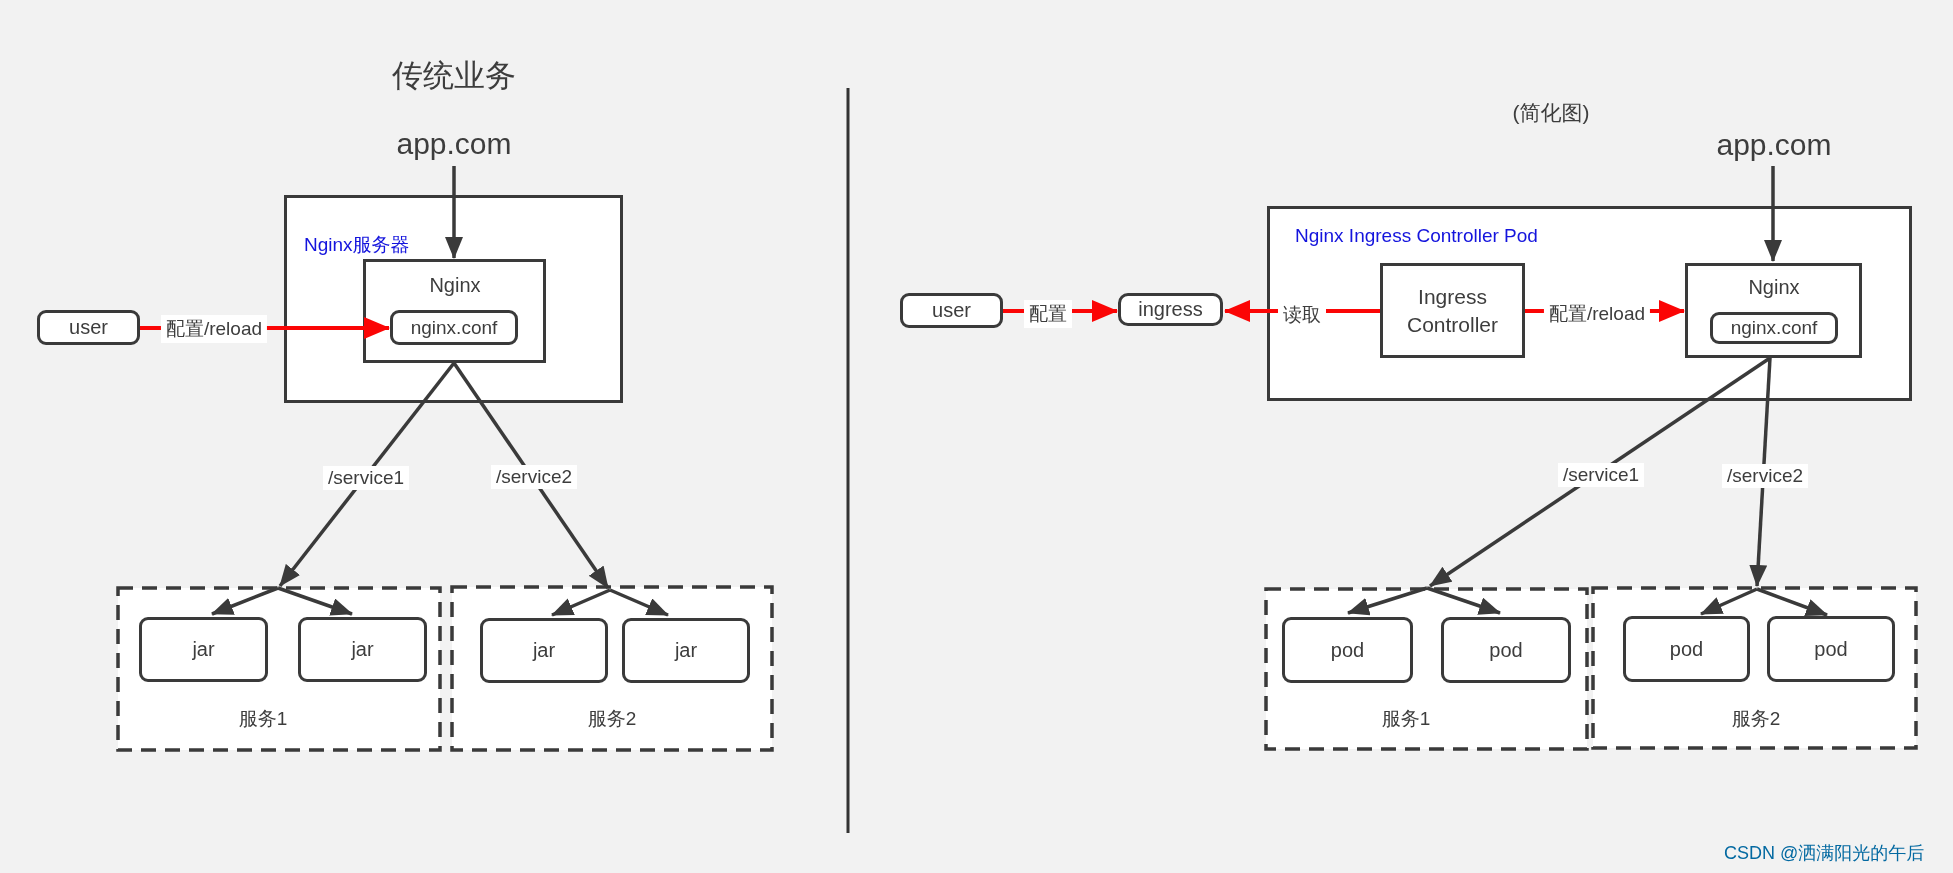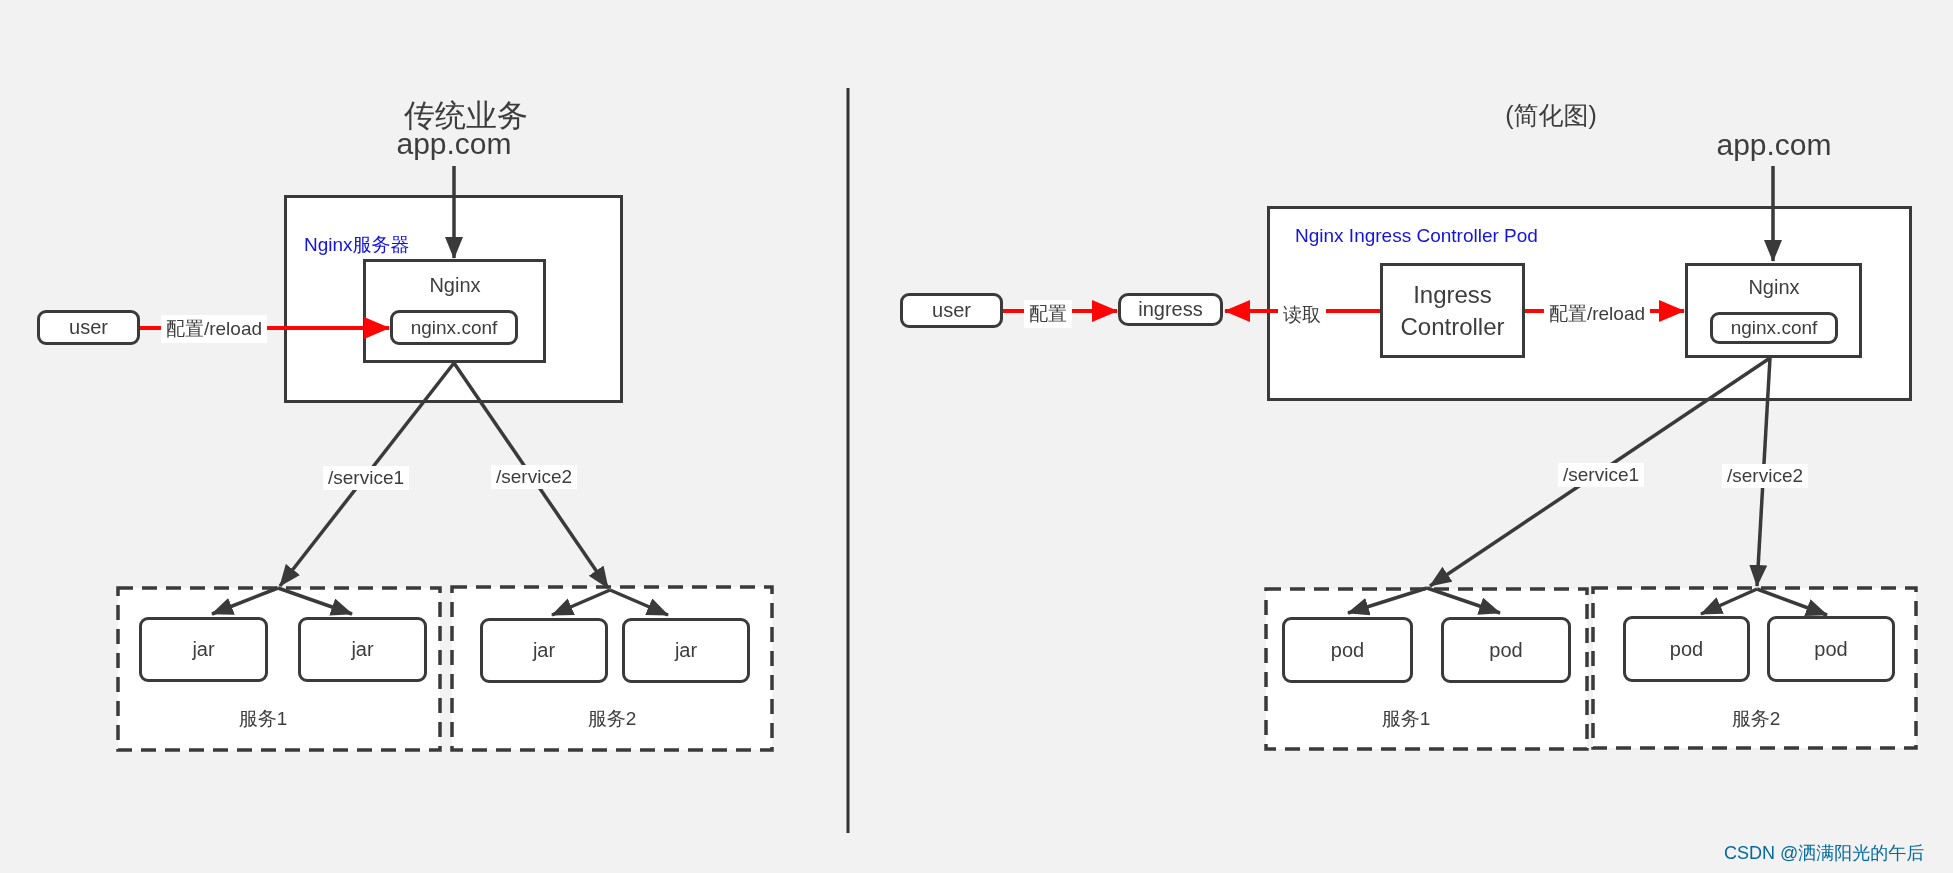--- a/index.html
+++ b/index.html
@@ -14,36 +14,36 @@
   .txt{position:absolute;color:#3d3d3d;white-space:nowrap;z-index:2;}
   .ctr{transform:translateX(-50%);text-align:center;}
   .blue{color:#1414dd;font-size:19px;z-index:4;}
   .wlabel{position:absolute;background:#ffffff;color:#3d3d3d;font-size:19px;padding:1px 5px;white-space:nowrap;
           transform:translateX(-50%);z-index:6;}
   .title{font-size:31px;}
   .domain{font-size:30px;}
   .svc-name{font-size:19px;}
   .watermark{position:absolute;color:#0369a1;font-size:18px;z-index:2;white-space:nowrap;}
   .ic-box{position:absolute;background:#fff;border:3px solid #3a3a3a;box-sizing:border-box;display:flex;
-          align-items:center;justify-content:center;text-align:center;color:#3d3d3d;font-size:24px;
+          align-items:center;justify-content:center;text-align:center;color:#3d3d3d;font-size:21px;
           line-height:1.3;z-index:2;padding:4px;}
 </style>
 </head>
 <body>
 
 <div id="canvas">
 
   <svg id="svg-bottom" width="1953" height="873" viewBox="0 0 1953 873">
     <rect x="118" y="588" width="322" height="162" fill="#ffffff" stroke="#3a3a3a" stroke-width="3.5" stroke-dasharray="15 9"></rect>
     <rect x="452" y="587" width="320" height="163" fill="#ffffff" stroke="#3a3a3a" stroke-width="3.5" stroke-dasharray="15 9"></rect>
     <rect x="1266" y="589" width="321" height="160" fill="#ffffff" stroke="#3a3a3a" stroke-width="3.5" stroke-dasharray="15 9"></rect>
     <rect x="1593" y="588" width="323" height="160" fill="#ffffff" stroke="#3a3a3a" stroke-width="3.5" stroke-dasharray="15 9"></rect>
   </svg>
 
-  <div class="txt ctr title" style="left:466px;top:55px;margin-top:40px;">传统业务</div>
+  <div class="txt ctr title" style="left:454px;top:55px;">传统业务</div>
   <div class="txt ctr domain" style="left:454px;top:127px;">app.com</div>
 
   <div class="box" style="left:284px;top:195px;width:339px;height:208px;"></div>
   <div class="txt blue" style="left:304px;top:232px;">Nginx服务器</div>
 
   <div class="box" style="left:363px;top:259px;width:183px;height:104px;z-index:3;"></div>
   <div class="txt ctr" style="left:455px;top:274px;font-size:20px;z-index:4;">Nginx</div>
   <div class="rbox" style="left:390px;top:310px;width:128px;height:35px;font-size:19px;z-index:4;">
       <span>nginx.conf</span>
     </div>
@@ -61,21 +61,21 @@
   <div class="rbox" style="left:480px;top:618px;width:128px;height:65px;">
       <span>jar</span>
     </div>
   <div class="rbox" style="left:622px;top:618px;width:128px;height:65px;">
       <span>jar</span>
     </div>
 
   <div class="txt ctr svc-name" style="left:263px;top:706px;">服务1</div>
   <div class="txt ctr svc-name" style="left:612px;top:706px;">服务2</div>
 
-  <div class="txt ctr" style="left:1551px;top:99px;font-size:25px;">(简化图)</div>
+  <div class="txt ctr" style="left:1551px;top:99px;font-size:21px;">(简化图)</div>
   <div class="txt ctr domain" style="left:1774px;top:128px;">app.com</div>
 
   <div class="box" style="left:1267px;top:206px;width:645px;height:195px;"></div>
   <div class="txt blue" style="left:1295px;top:225px;">Nginx Ingress Controller Pod</div>
 
   <div class="ic-box" style="left:1380px;top:263px;width:145px;height:95px;">
       <span>Ingress Controller</span>
     </div>
 
   <div class="box" style="left:1685px;top:263px;width:177px;height:95px;z-index:3;"></div>

